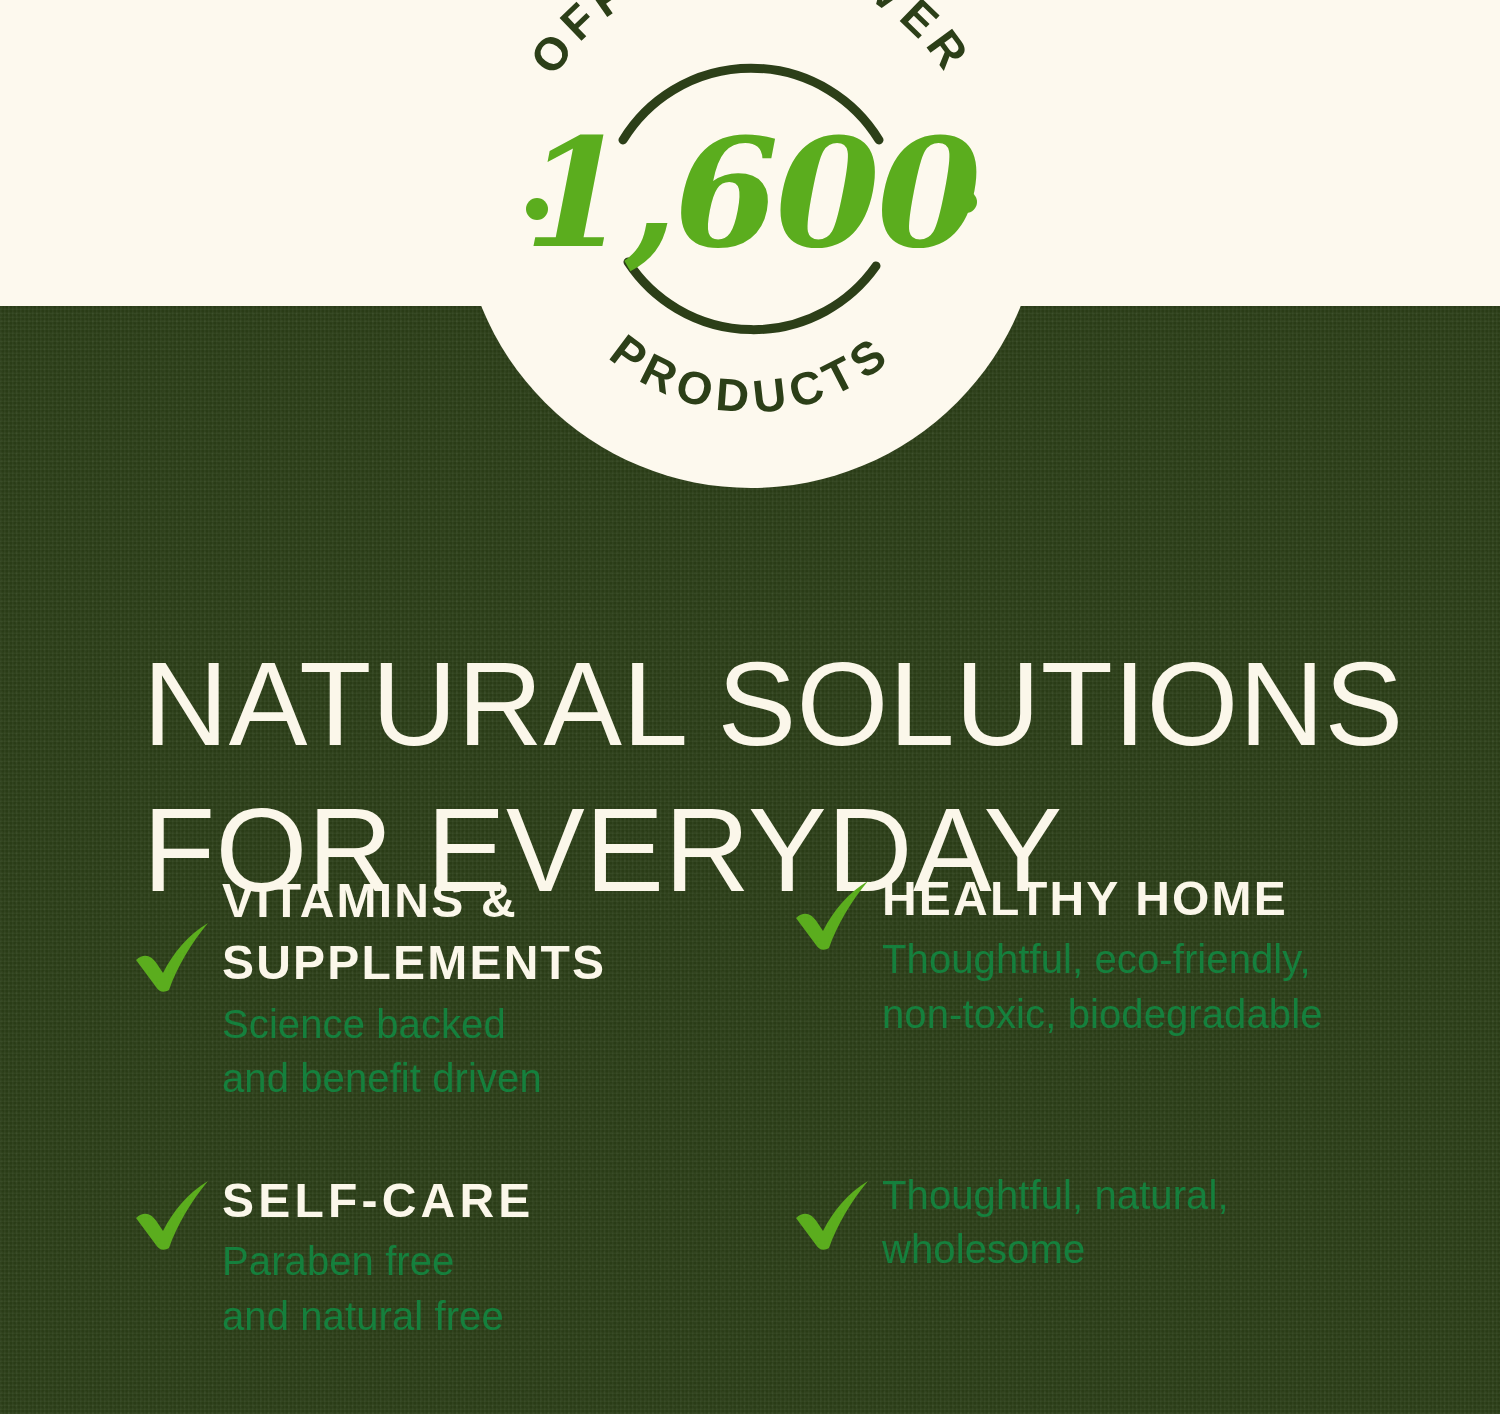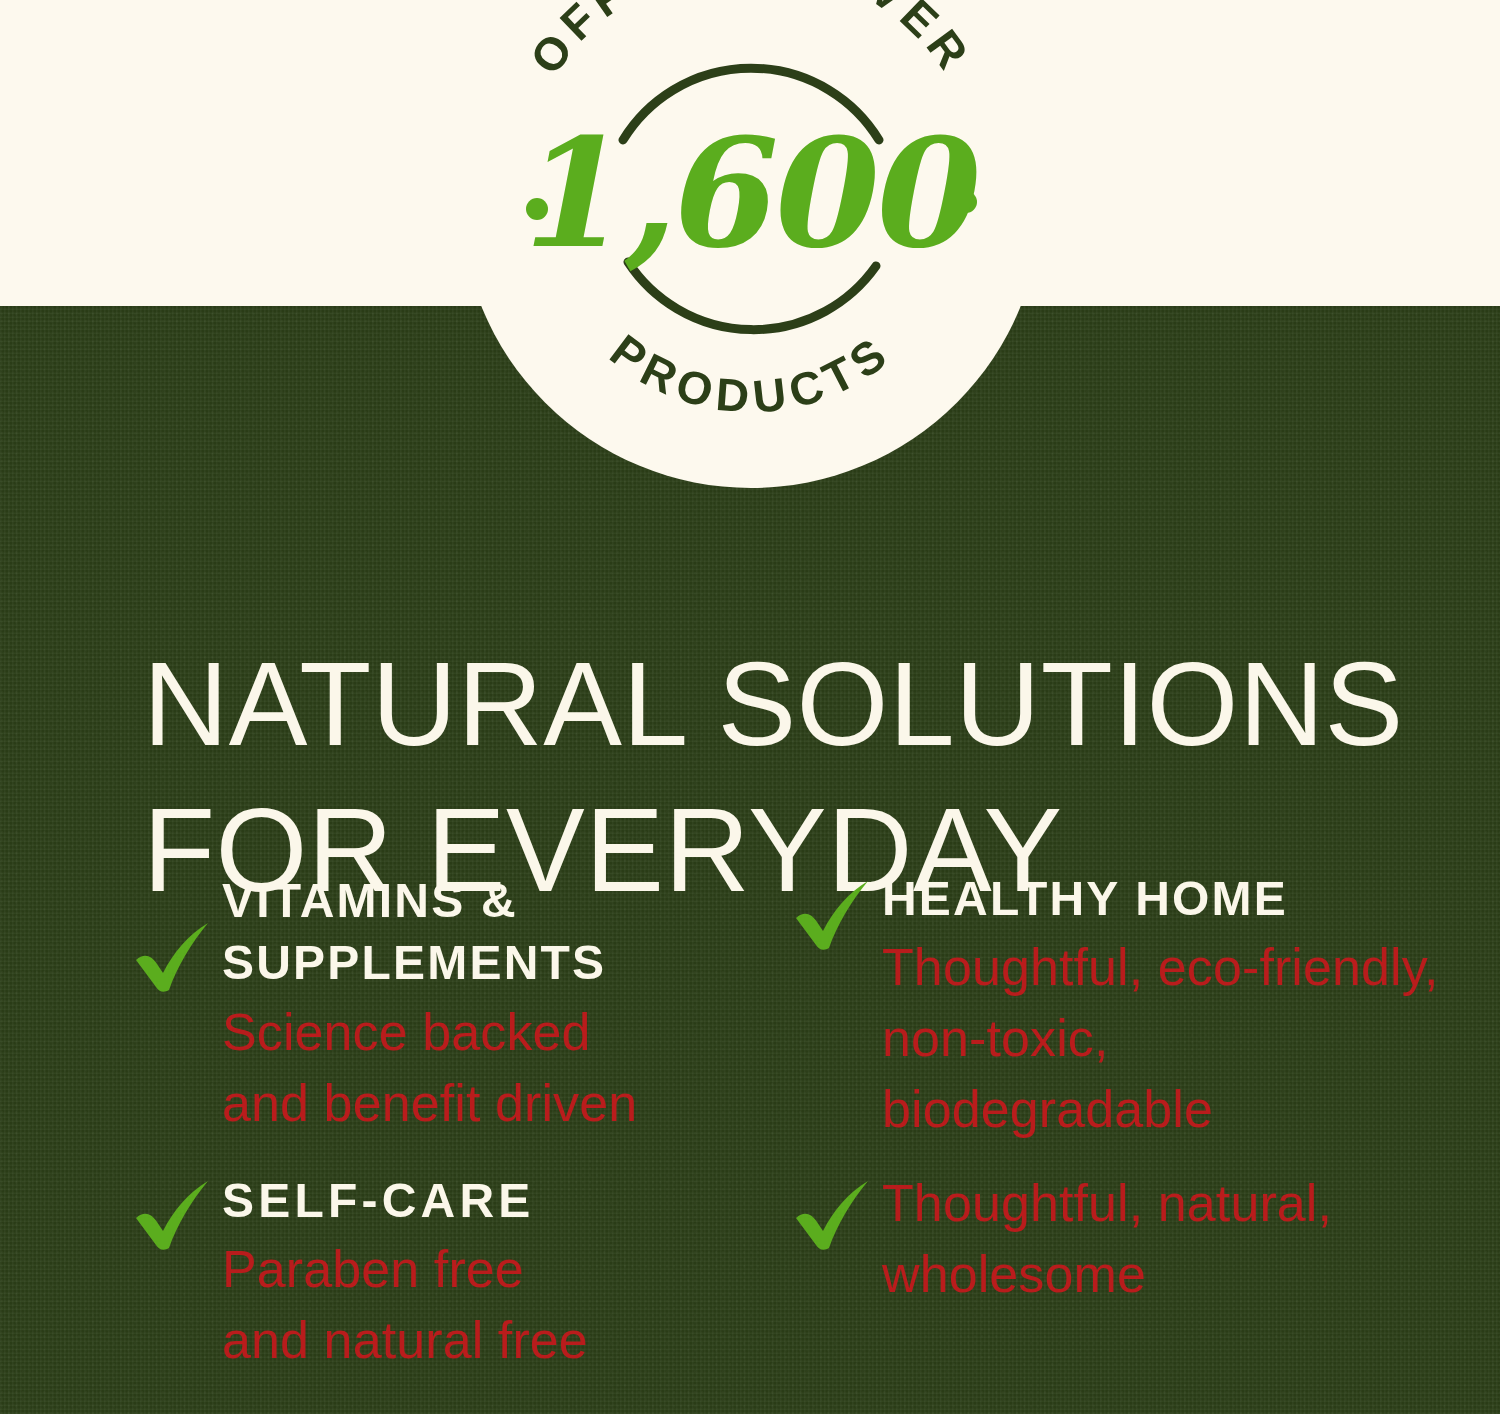--- a/index.html
+++ b/index.html
@@ -139,22 +139,22 @@
     font-size: 48px;
     font-weight: 700;
     letter-spacing: 2.2px;
     line-height: 1.30;
     text-transform: uppercase;
     white-space: pre-line;
     margin: 0 0 2px 0;
   }
   .feature-title.wide { letter-spacing: 4.2px; }
   .feature-desc {
-    color: #b91c1c;
-    font-size: 52px;
+    color: #15803d;
+    font-size: 40px;
     font-weight: 400;
     line-height: 1.36;
     letter-spacing: 0.1px;
     white-space: pre-line;
     margin: 0;
   }
 
   
   .col-right .feature-body { padding-top: 0; }
 </style>

